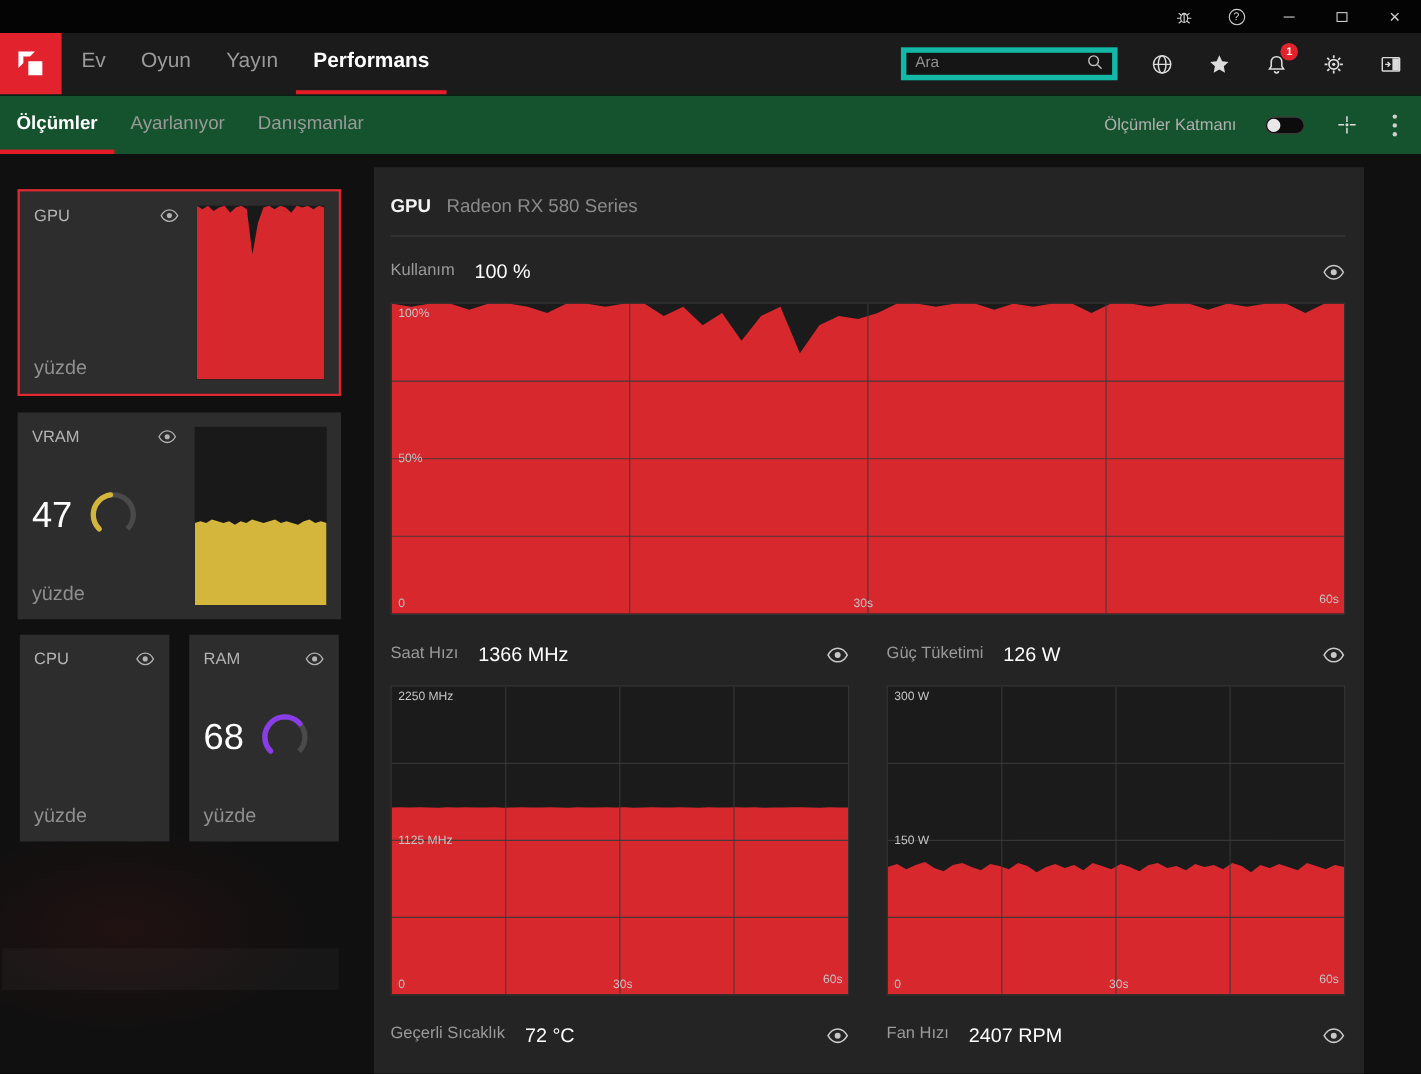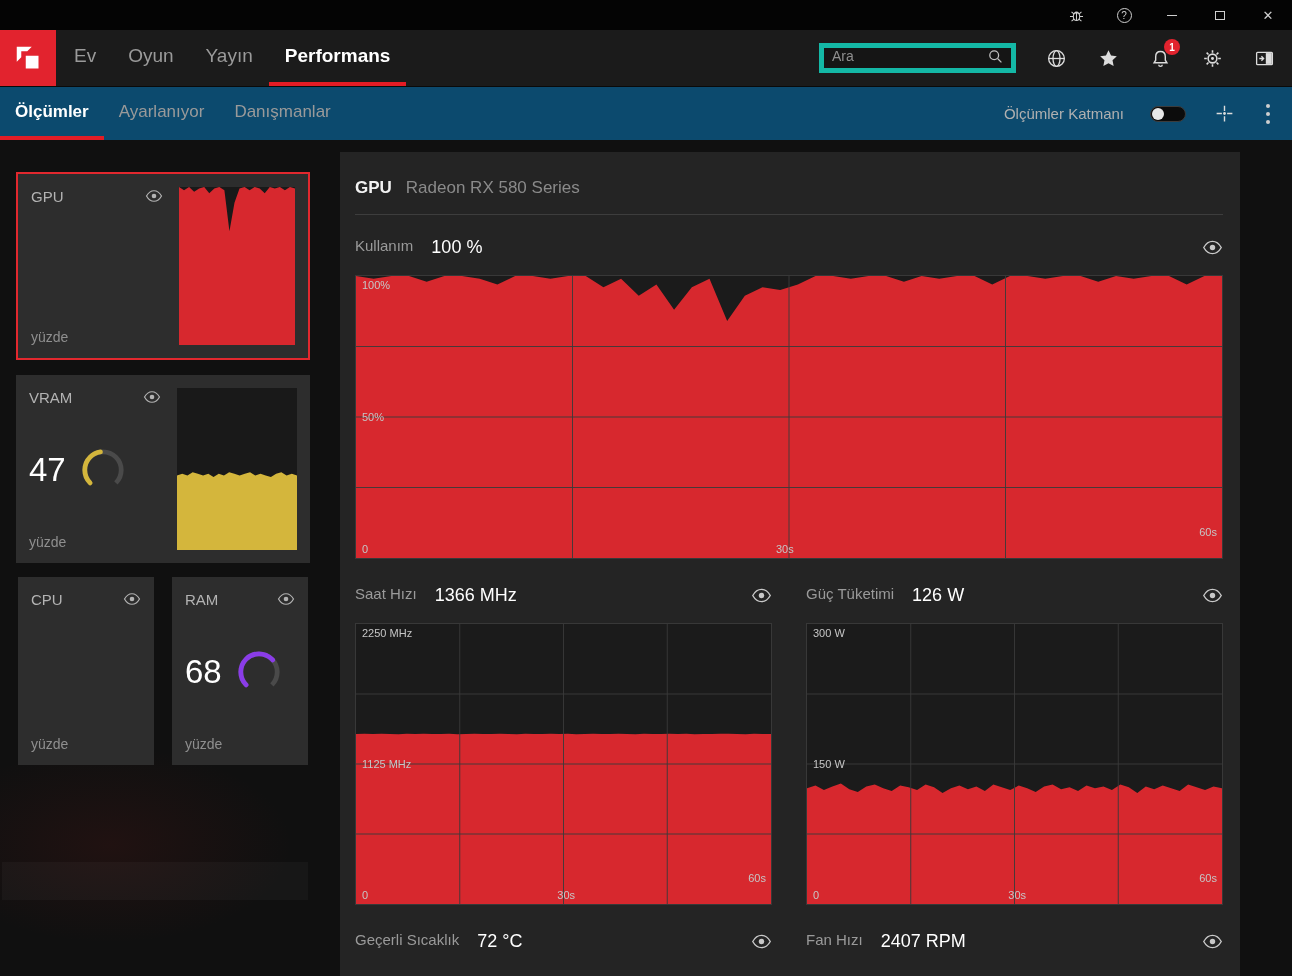--- a/index.html
+++ b/index.html
@@ -34,21 +34,21 @@
   .search input::placeholder { color:#8f8f8f; }
   .search svg { width:16px; height:16px; color:#c0c0c0; flex:0 0 16px; }
   .icon-btn { width:24px; height:24px; color:#dcdcdc; cursor:pointer; position:relative;
     display:flex; align-items:center; justify-content:center; }
   .icon-btn svg { width:21px; height:21px; }
   .badge { position:absolute; top:-7px; right:-8px; min-width:16px; height:16px; border-radius:8px;
     background:#e2232e; color:#fff; font-size:10px; font-weight:bold; display:flex;
     align-items:center; justify-content:center; padding:0 3px; }
 
   
-  .subnav { position:absolute; top:86px; left:0; right:0; height:54px; background:#0c4a6e;
+  .subnav { position:absolute; top:86px; left:0; right:0; height:54px; background:#14532d;
     border-top:1px solid #0a0a0a; display:flex; align-items:stretch; }
   .tab { display:flex; align-items:center; padding:0 15px; font-size:17px; color:#9a9a9a;
     border-bottom:4px solid transparent; cursor:pointer; }
   .tab.active { color:#fff; font-weight:bold; border-bottom-color:#e31c25; }
   .subnav-right { margin-left:auto; display:flex; align-items:center; gap:26px; padding-right:18px; }
   .overlay-label { font-size:15px; color:#b0b0b0; }
   .toggle { width:36px; height:16px; border-radius:9px; background:#0c0c0c; border:1px solid #3c3c3c;
     position:relative; cursor:pointer; }
   .toggle .knob { position:absolute; left:1px; top:1px; width:12px; height:12px; border-radius:50%;
     background:#e8e8e8; }
@@ -69,21 +69,21 @@
   #card-cpu  { left:18px;  top:437px; width:136px; height:188px; }
   #card-ram  { left:172px; top:437px; width:136px; height:188px; }
   .card-left { display:flex; flex-direction:column; justify-content:space-between; flex:0 0 132px; }
   .card.small .card-left { flex:1; }
   .card-head { display:flex; justify-content:space-between; align-items:center; }
   .card-label { font-size:15px; color:#b3b3b3; }
   .eye { width:18px; height:18px; color:#b3b3b3; cursor:pointer; flex:0 0 auto; }
   .value-row { display:flex; align-items:center; gap:14px; }
   .card-value { font-size:33px; color:#fff; }
   .gauge { width:46px; height:46px; display:block; }
-  .card-unit { font-size:14px; color:#8f8f8f; }
+  .card-unit { font-size:18px; color:#8f8f8f; }
   .card-spark { flex:1; margin-left:16px; background:#191919; overflow:hidden; position:relative; }
   .card-spark svg { position:absolute; inset:0; width:100%; height:100%; }
 
   
   .panel { position:absolute; left:340px; top:12px; width:900px; height:1300px;
     background:#242424; padding:14px 17px 0 15px; }
   .panel-header { display:flex; align-items:baseline; gap:14px; padding:12px 0 16px; }
   .panel-title { font-size:17px; font-weight:bold; color:#f2f2f2; }
   .panel-subtitle { font-size:17px; color:#8a8a8a; }
   .panel-divider { border-bottom:1px solid #3d3d3d; }
@@ -92,21 +92,21 @@
   .metric-value { font-size:18px; color:#fff; margin-left:18px; }
   .metric-row .eye { margin-left:auto; width:21px; height:21px; color:#c8c8c8; }
   .chart { position:relative; background:#1b1b1b; border:1px solid #383838; margin-top:12px; overflow:hidden; }
   .chart.big { height:284px; }
   .chart > svg { position:absolute; left:0; top:0; width:100%; height:100%; z-index:1; }
   .tick { position:absolute; font-size:11px; color:#c6c6c6; z-index:2; pointer-events:none; }
   .t-top { top:3px; left:6px; }
   .t-mid { top:50%; left:6px; transform:translateY(-50%); }
   .t-x0  { bottom:3px; left:6px; }
   .t-x30 { bottom:3px; left:48.5%; }
-  .t-x60 { bottom:20px; right:5px; }
+  .t-x60 { bottom:7px; right:5px; }
   .charts-row { display:flex; gap:34px; margin-top:4px; }
   .half { flex:1; min-width:0; }
   .half .chart { height:282px; }
 </style>
 </head>
 <body>
 
 <svg width="0" height="0" style="position:absolute">
   <defs>
     <symbol id="i-eye" viewBox="0 0 24 24">

